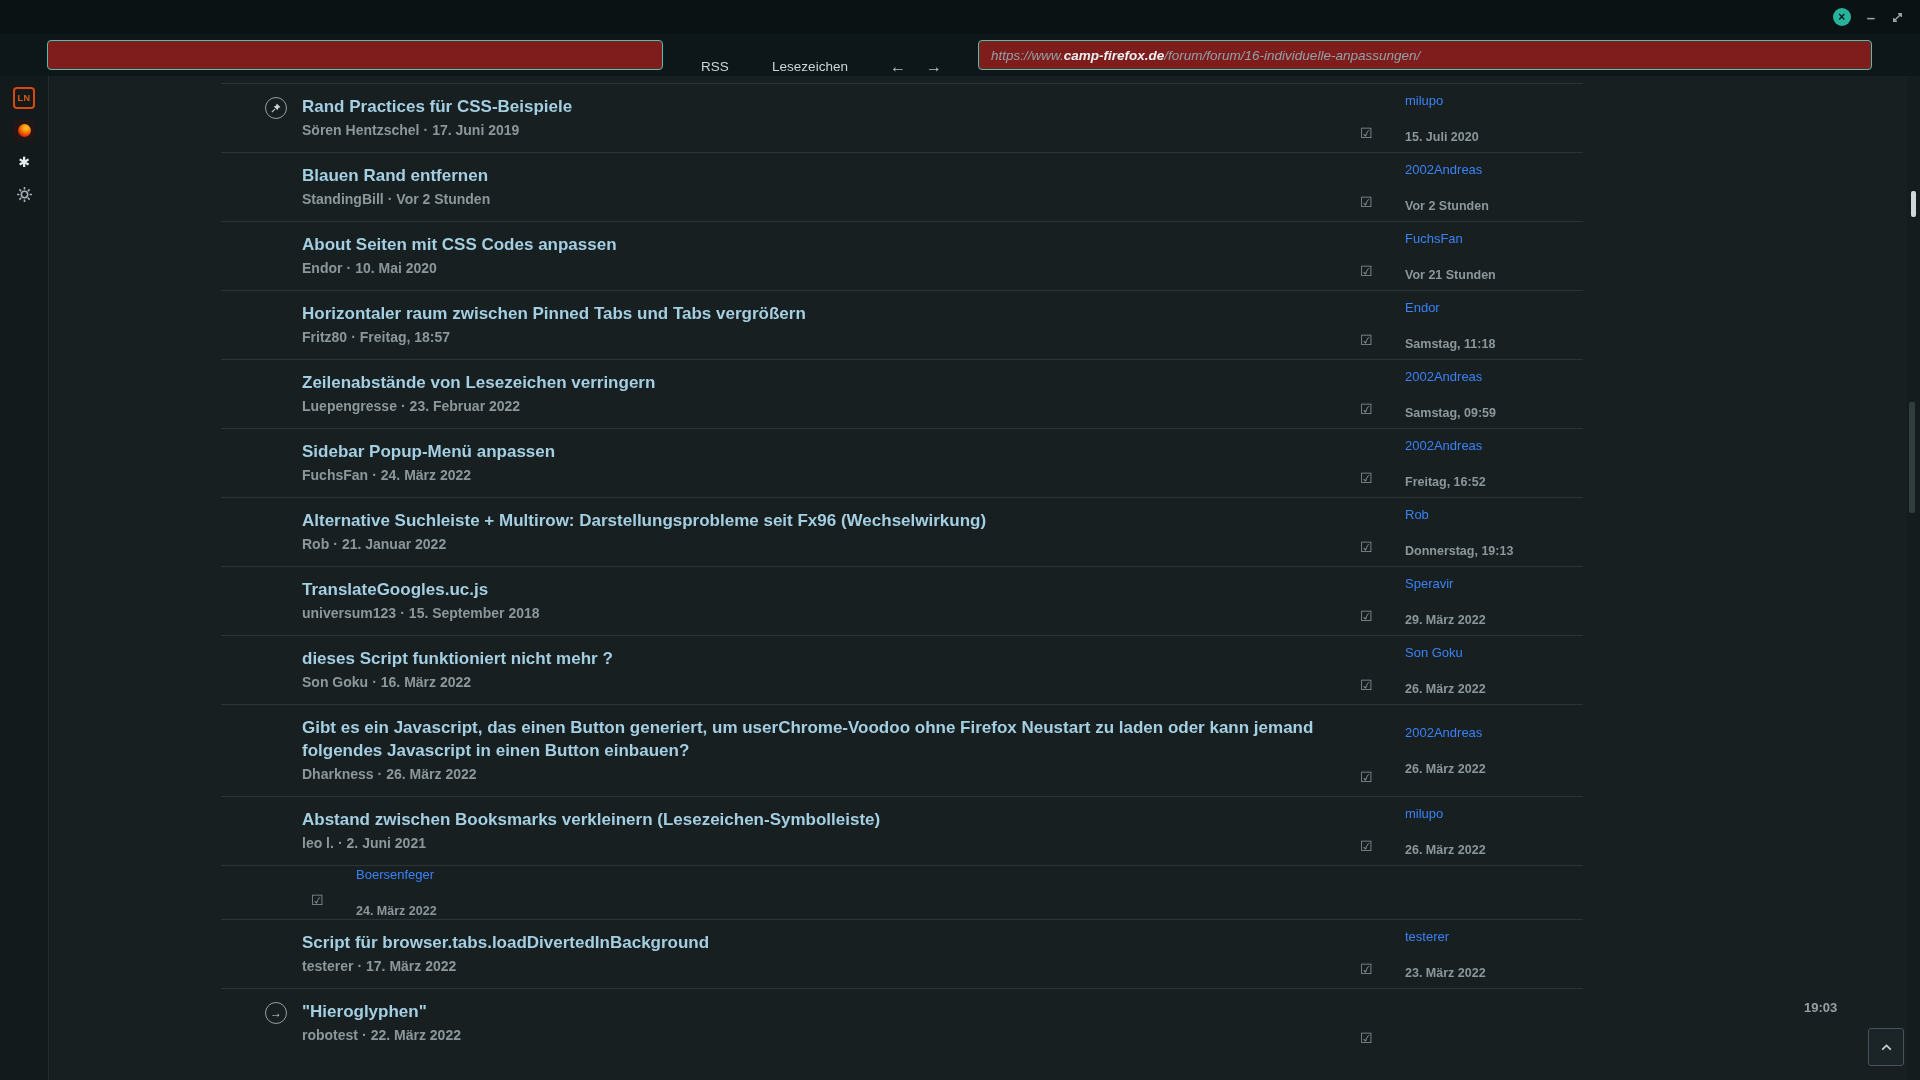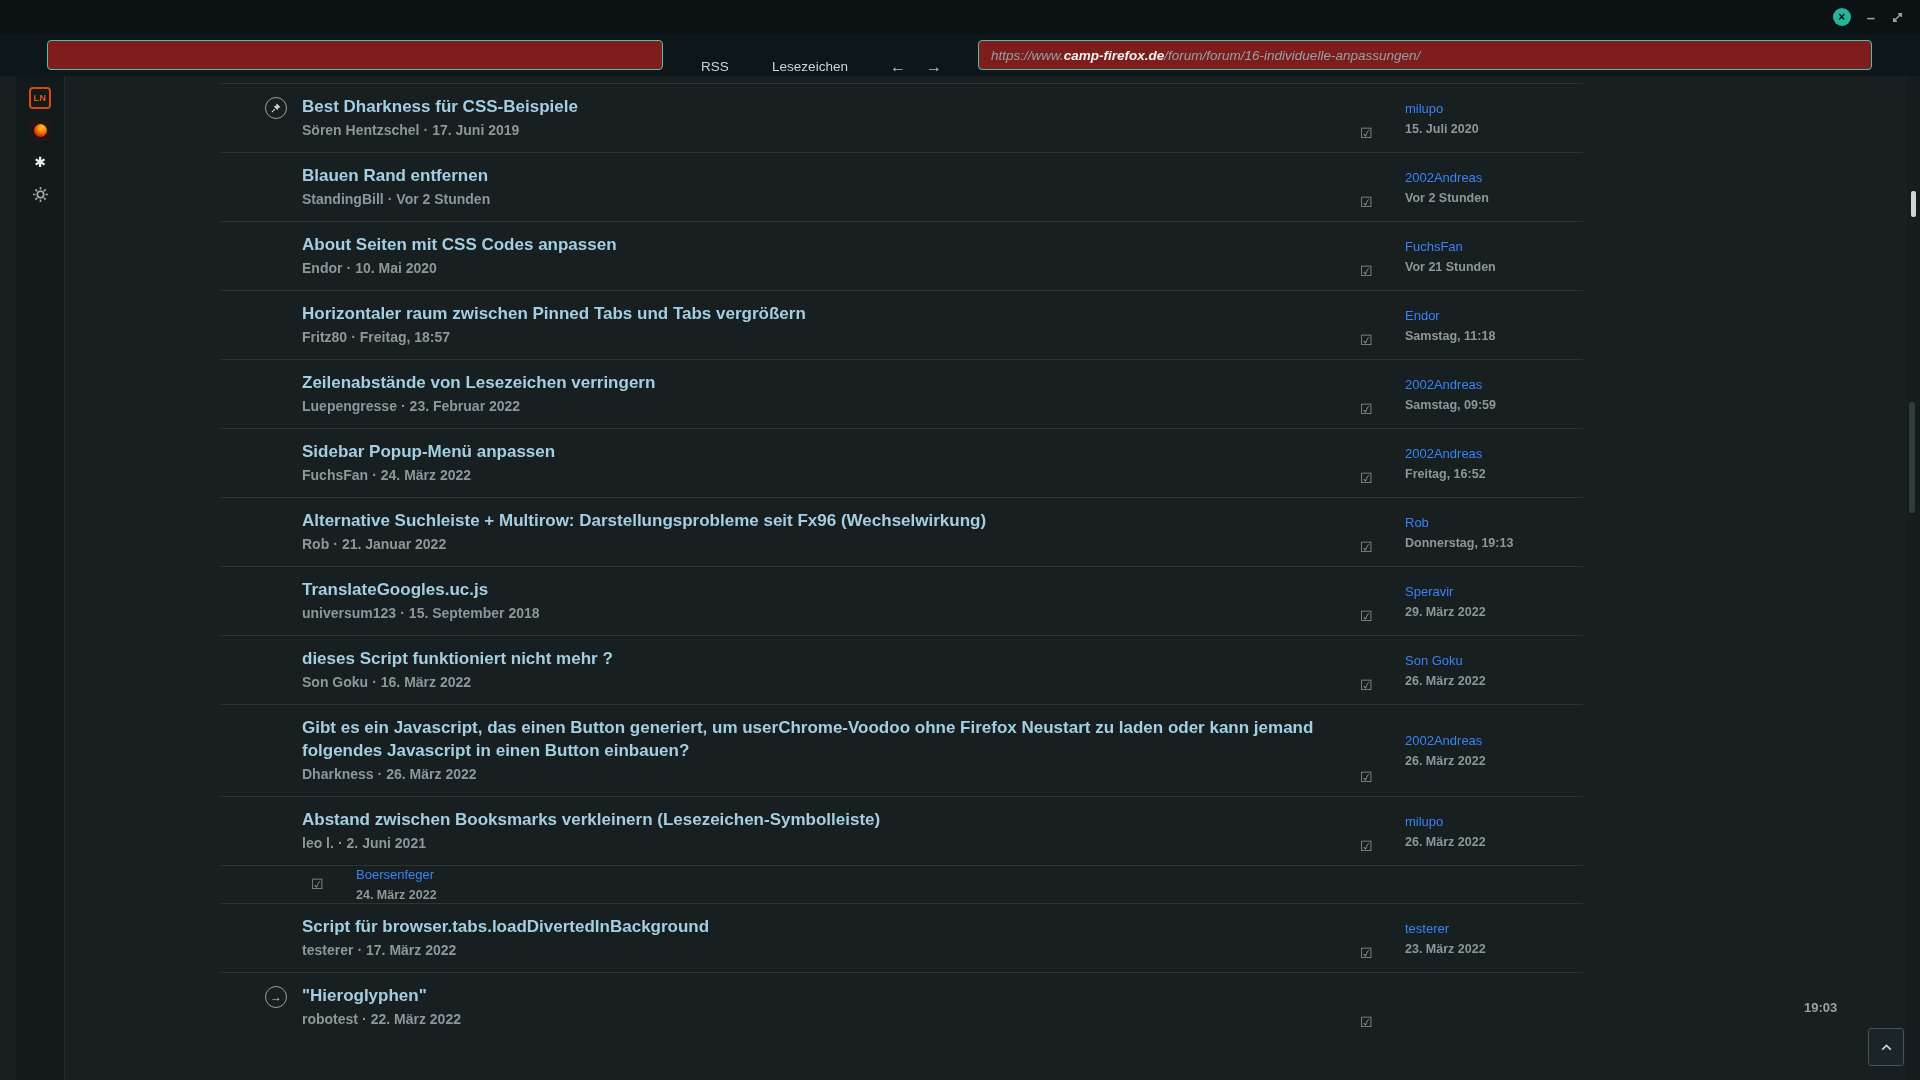--- a/index.html
+++ b/index.html
@@ -25,21 +25,21 @@
   .search-field{left:47px;width:616px;padding:0 10px;outline:none;}
   .url-field{left:978px;width:894px;display:flex;align-items:center;padding:0 12px;white-space:nowrap;overflow:hidden;}
   .url-prefix,.url-path{color:#90a2a7;}
   .url-domain{color:#eaf0f2;font-weight:bold;}
   .tb-btn{position:absolute;top:52px;height:30px;line-height:30px;color:#ccd6d8;font-size:13.5px;text-align:center;cursor:default;}
   .rss-btn{left:690px;width:50px;}
   .bm-btn{left:755px;width:110px;}
   .nav-arrow{left:884px;width:28px;font-size:16px;color:#b6c1c4;}
   .nav-arrow.fwd{left:920px;}
   
-  .sidebar{position:absolute;left:16px;top:76px;width:49px;bottom:0;background:#121a1c;border-right:1px solid #222c2e;
+  .sidebar{position:absolute;left:0;top:76px;width:49px;bottom:0;background:#121a1c;border-right:1px solid #222c2e;
     display:flex;flex-direction:column;align-items:center;padding-top:11px;gap:10px;box-sizing:border-box;}
   .side-icon{width:22px;height:22px;display:flex;align-items:center;justify-content:center;cursor:default;}
   .ln-badge{box-sizing:border-box;border:2px solid #d9480f;border-radius:4px;color:#e8590c;font-size:9px;font-weight:bold;letter-spacing:.5px;}
   .ff-tile{background:#221617;border-radius:5px;}
   .ff-globe{width:13px;height:13px;border-radius:50%;
     background:radial-gradient(circle at 62% 30%, #ffcb3d 0%, #ff9100 30%, #e3340f 65%, #7c150a 100%);}
   .asterisk-icon{color:#e7edee;font-size:14px;}
   .gear-icon{color:#a8b2b5;}
   
   .page{position:absolute;left:221px;top:83px;width:1362px;}
@@ -49,21 +49,21 @@
     border:1px solid #95a0a3;border-radius:50%;color:#cbd4d6;
     display:flex;align-items:center;justify-content:center;font-size:12px;}
   .main{flex:1;padding:11px 26px 13px 0;min-width:0;}
   .title{font-size:17px;font-weight:bold;color:#a4cee1;line-height:23px;cursor:pointer;}
   .meta{margin-top:4px;font-size:14px;line-height:17px;font-weight:bold;color:#8c979b;}
   .meta .sep{margin:0 4px;}
   .check-cell{width:54px;flex:none;align-self:flex-end;padding:0 0 12px 9px;box-sizing:border-box;
     color:#8b969a;font-size:14px;line-height:14px;cursor:pointer;}
   .last-cell{width:178px;flex:none;align-self:center;padding-right:4px;box-sizing:border-box;}
   .last-user{font-size:13px;font-weight:normal;color:#3b82f6;line-height:17px;}
-  .last-date{font-size:12.5px;font-weight:bold;color:#8c979b;line-height:16px;margin-top:4px;}
+  .last-date{font-size:12.5px;font-weight:bold;color:#8c979b;line-height:16px;margin-top:20px;}
   
   .clock{position:absolute;left:1804px;top:1000px;font-size:13px;font-weight:bold;color:#97a1a5;}
   .scrolltop-btn{position:absolute;left:1868px;top:1028px;width:36px;height:38px;box-sizing:border-box;
     background:#1b2527;border:1px solid #47525a;border-radius:3px;
     display:flex;align-items:center;justify-content:center;cursor:pointer;}
   
   .scrollbar-track{position:absolute;right:0;top:76px;bottom:0;width:13px;background:#141c1e;}
   .scrollbar-thumb-bright{position:absolute;right:4px;top:191px;width:5px;height:26px;background:#ced6d8;border-radius:2px;}
   .scrollbar-thumb-dim{position:absolute;right:5px;top:402px;width:6px;height:111px;background:#313c3f;border-radius:2px;}
 </style>
@@ -124,21 +124,21 @@
     <div class="row">
     <div class="gutter">
         <span class="status-circle">
           <svg width="12" height="12" viewBox="0 0 16 16" fill="currentColor" stroke="currentColor" stroke-width="1.4">
             <path d="M9 2 L14 7 L11 8 L10 11 L5 6 L8 5 Z" stroke="none"></path>
             <path d="M6.5 9.5 L2.5 13.5" fill="none"></path>
           </svg>
         </span>
       </div>
     <div class="main">
-      <div class="title">Best Dharkness für CSS-Beispiele</div>
+      <div class="title">Rand Practices für CSS-Beispiele</div>
       <div class="meta">
         <span class="author">Sören Hentzschel</span><span class="sep">·</span><span class="date">17. Juni 2019</span>
       </div>
     </div>
     <div class="check-cell">
       <span>☑</span>
     </div>
     <div class="last-cell">
       <div class="last-user">milupo</div>
       <div class="last-date">15. Juli 2020</div>

